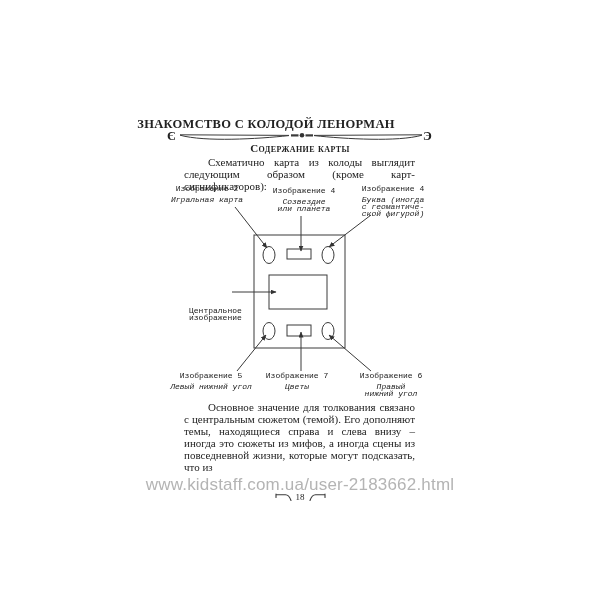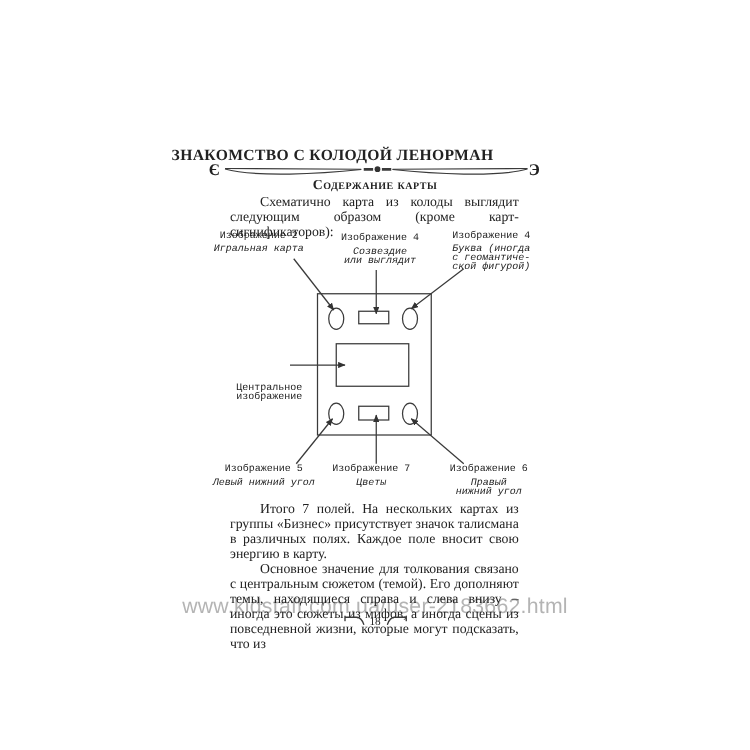--- a/index.html
+++ b/index.html
@@ -29,21 +29,21 @@
   .dl{position:absolute;transform:translateX(-50%);text-align:center;white-space:nowrap;
       font-size:8px;line-height:7px;font-family:Liberation Mono, monospace;}
   .dl .tt{margin-bottom:4px;}
   .dl .dd{font-style:italic;}
   .dl.central{transform:none;text-align:left;margin-top:24px;}
   .watermark{
     left:300px;top:475px;transform:translateX(-50%);white-space:nowrap;
     font-family:"Liberation Sans",sans-serif;font-size:17px;letter-spacing:.2px;
     color:var(--wm,#b4b4b4);
   }
-  .footer{top:492px;left:0;width:600px;display:flex;justify-content:center;gap:4px;}
+  .footer{top:492px;left:0;width:600px;display:flex;align-items:center;justify-content:center;gap:4px;}
   .footer .num{font-size:9px;color:var(--text,#222);}
   .footer svg path{fill:none;stroke:var(--line,#333);stroke-width:1.1;stroke-linecap:round;}
   .flip{transform:scaleX(-1);}
 </style>
 </head>
 <body>
 
 <div class="page">
 
   <div class="abs title">ЗНАКОМСТВО С КОЛОДОЙ ЛЕНОРМАН</div>
@@ -90,21 +90,21 @@
   </svg>
 
   <div class="dl" style="left:207px;top:185px">
     <div class="tt">Изображение 2</div>
     <div class="dd">Игральная карта</div>
   </div>
 
   <div class="dl" style="left:304px;top:187px">
     <div class="tt">Изображение 4</div>
     <div class="dd">Созвездие</div>
-    <div class="dd">или выглядит</div>
+    <div class="dd">или планета</div>
   </div>
 
   <div class="dl" style="left:393px;top:185px">
     <div class="tt">Изображение 4</div>
     <div class="dd">Буква (иногда</div>
     <div class="dd">с геомантиче-</div>
     <div class="dd">ской фигурой)</div>
   </div>
 
   <div class="dl central" style="left:189px;top:283px">
@@ -124,21 +124,20 @@
 
   <div class="dl" style="left:391px;top:372px">
     <div class="tt">Изображение 6</div>
     <div class="dd">Правый</div>
     <div class="dd">нижний угол</div>
   </div>
 
   <div class="abs watermark">www.kidstaff.com.ua/user-2183662.html</div>
 
   <div class="abs body-text p23">
-    <p>Итого 7 полей. На нескольких картах из группы «Бизнес» присутствует значок талисмана в различных полях. Каждое поле вносит свою энергию в карту.</p>
     <p>Основное значение для толкования связано с центральным сюжетом (темой). Его дополняют темы, находящиеся справа и слева внизу – иногда это сюжеты из мифов, а иногда сцены из повседневной жизни, которые могут подсказать, что из</p>
   </div>
 
   <div class="abs footer">
     <svg width="17" height="9" viewBox="0 0 17 9">
       <path d="M1,1 L1,4.5 M1,1.8 L10.5,1.8 Q14,1.8 16,7.5"></path>
     </svg>
     <span class="num">18</span>
     <svg class="flip" width="17" height="9" viewBox="0 0 17 9">
       <path d="M1,1 L1,4.5 M1,1.8 L10.5,1.8 Q14,1.8 16,7.5"></path>

